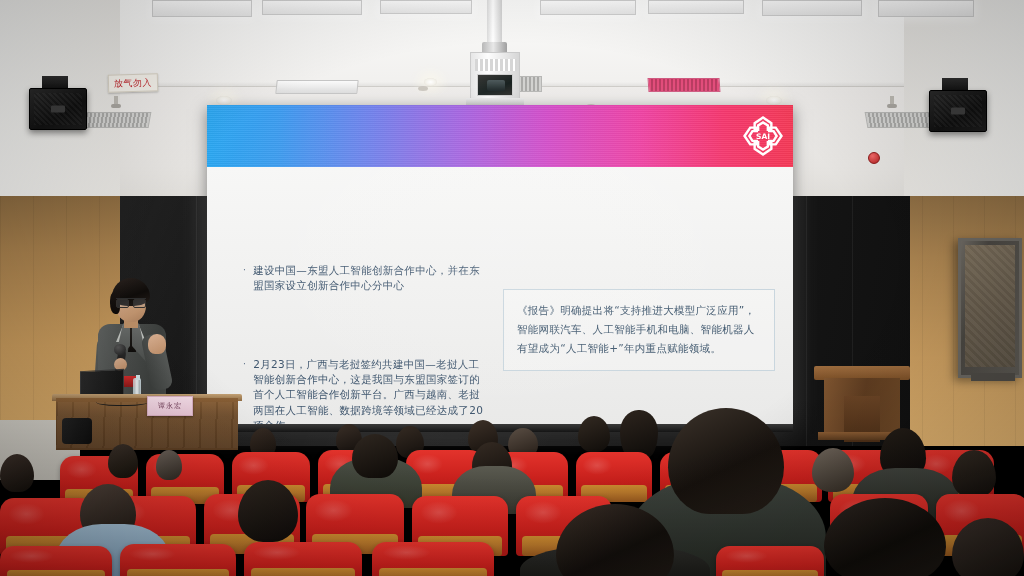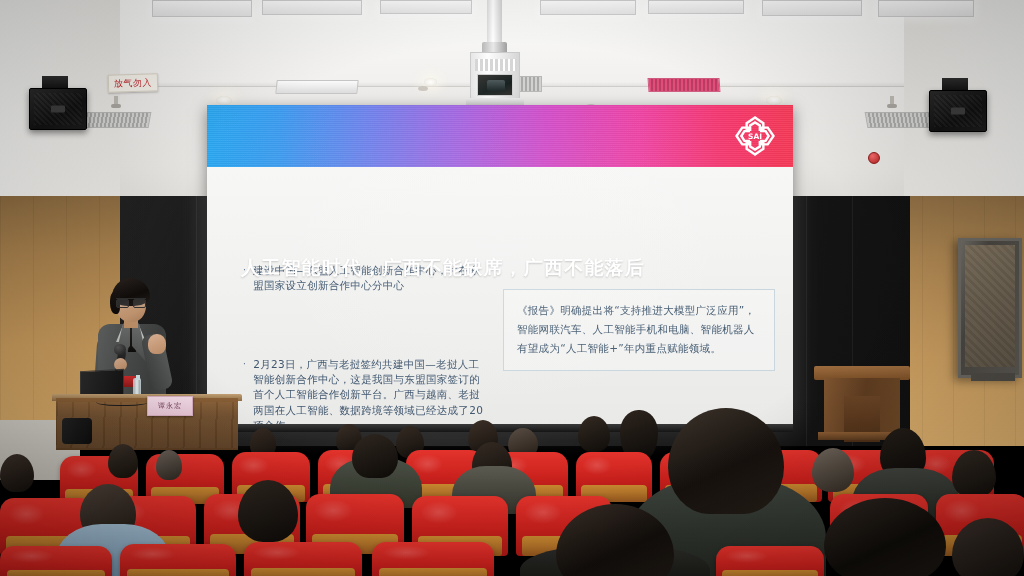--- a/index.html
+++ b/index.html
@@ -217,21 +217,21 @@
     background:repeating-linear-gradient(0deg, rgba(255,255,255,.05) 0 1px, rgba(0,0,0,.03) 1px 2px);
   }
   .slide-title {
     position:absolute; left:34px; top:50%; transform:translateY(-50%);
     color:#ffffff; font-size:19px; letter-spacing:1.2px;
     font-family:"DejaVu Sans", sans-serif; font-weight:bold;
     text-shadow:0 1px 2px rgba(0,0,0,.18);
     z-index:2;
   }
   .slide-logo {
-    position:absolute; right:16px; top:9px; width:44px; height:44px; z-index:2;
+    position:absolute; right:8px; top:9px; width:44px; height:44px; z-index:2;
   }
   .slide-body {
     position:absolute; left:0; top:62px; width:100%; bottom:0;
     background:linear-gradient(#f7f7f6,#efefee 60%,#e9e9e8);
   }
   .bullet {
     position:absolute; display:flex; gap:7px;
     color:#3f566e; font-family:"DejaVu Sans", sans-serif;
     font-size:10.5px; line-height:1.45; letter-spacing:.3px;
   }
@@ -527,21 +527,20 @@
   <div class="alarm"></div>
 
   <div class="monitor">
     <div class="monitor-screen"></div>
     <div class="monitor-foot"></div>
   </div>
 
   <div class="screen">
 
     <div class="slide-title-bar"></div>
-    <div class="slide-title">人工智能时代，广西不能缺席，广西不能落后</div>
 
     <div class="slide-logo">
       <svg viewBox="0 0 100 100" width="44" height="44" aria-hidden="true">
         <g fill="none" stroke="#ffffff" stroke-width="5.5" stroke-linecap="square">
           <path d="M50 8 L31 21 L31 36 L39 36 L39 26 L50 19 L61 26 L61 36 L69 36 L69 21 Z"></path>
           <path d="M8 50 L21 31 L36 31 L36 39 L26 39 L19 50 L26 61 L36 61 L36 69 L21 69 Z"></path>
           <path d="M92 50 L79 31 L64 31 L64 39 L74 39 L81 50 L74 61 L64 61 L64 69 L79 69 Z"></path>
           <path d="M50 92 L31 79 L31 64 L39 64 L39 74 L50 81 L61 74 L61 64 L69 64 L69 79 Z"></path>
         </g>
         <g fill="#ffffff" font-family="DejaVu Sans, sans-serif" font-size="17" font-weight="bold" text-anchor="middle">

